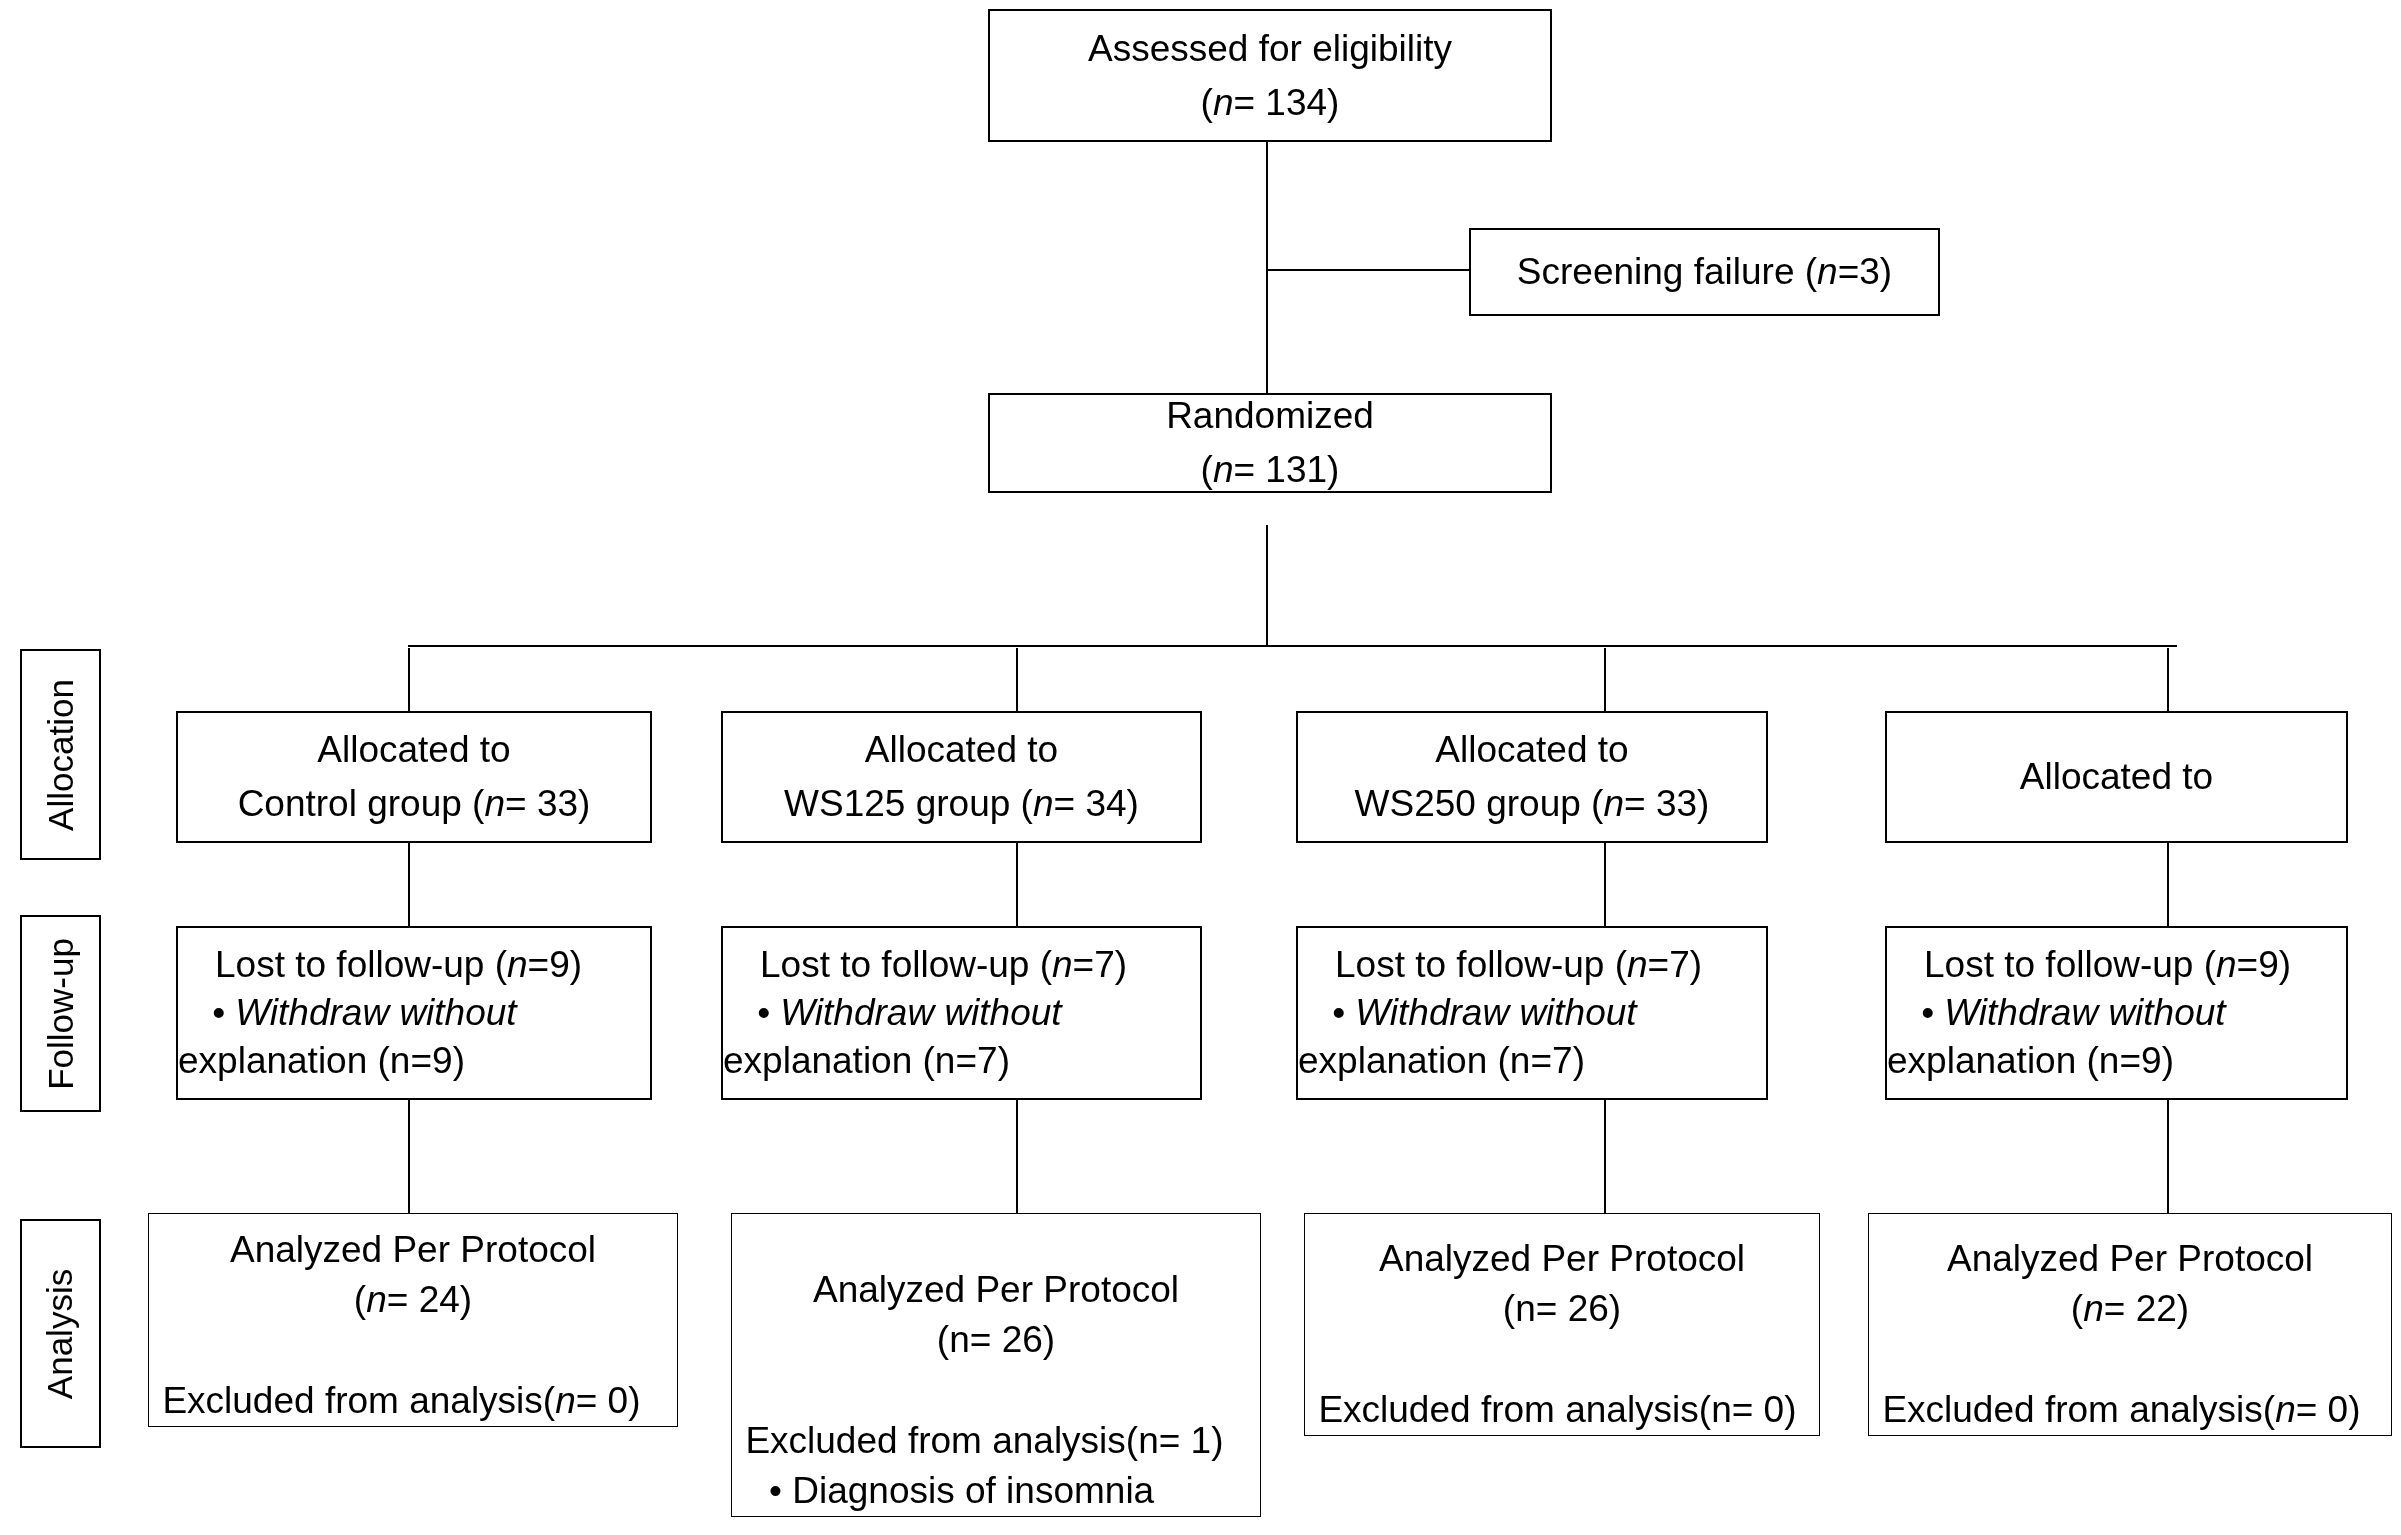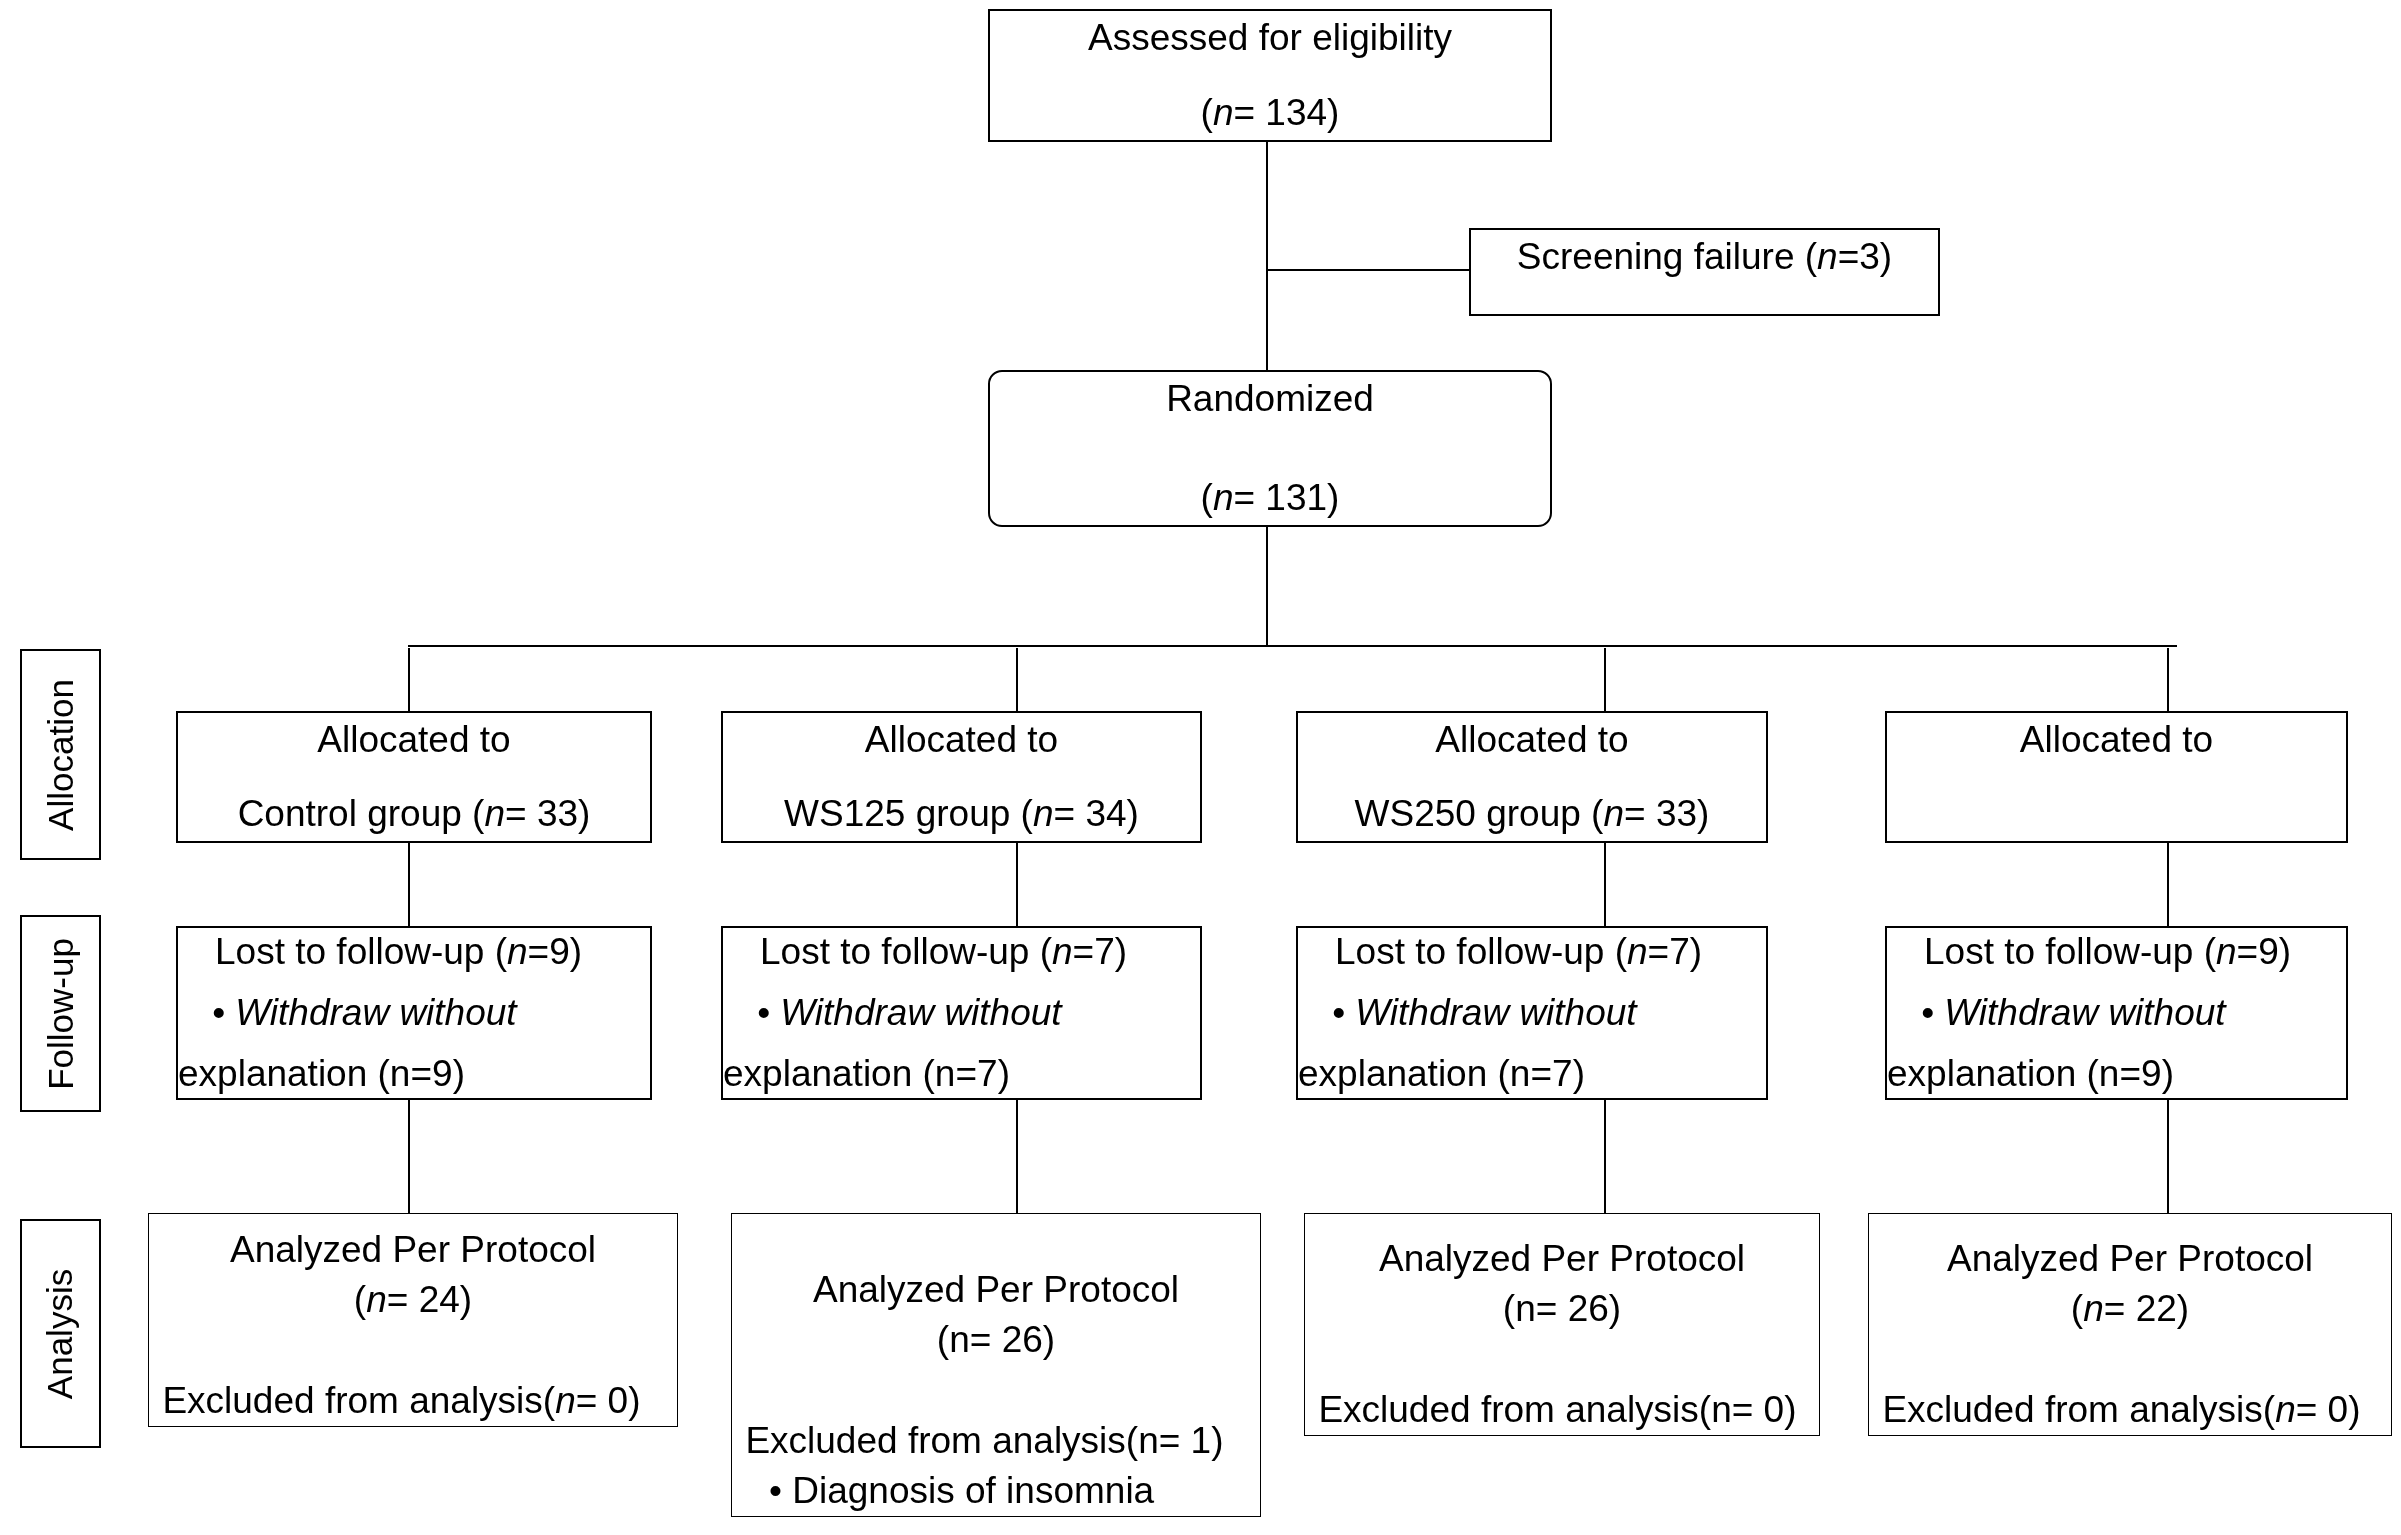--- a/index.html
+++ b/index.html
@@ -2,21 +2,21 @@
 <html style="font-size:9.8px"><head>
 <meta charset="utf-8">
 <style>
   html,body{margin:0;padding:0;background:#ffffff;}
   .canvas{
     position:relative;width:2401px;height:1535px;background:#ffffff;
     font-family:"Liberation Sans","DejaVu Sans",sans-serif;color:#000;
   }
   .box{
     position:absolute;box-sizing:border-box;border:2.4px solid #000;background:#fff;
-    display:flex;flex-direction:column;justify-content:space-between;
+    display:flex;flex-direction:column;justify-content:center;
     font-size:37px;line-height:54px;text-align:center;
   }
   .box .line{width:100%;box-sizing:border-box;}
   .fu{line-height:48px;}
   .an{justify-content:flex-end;padding-top:11px;line-height:50px;border-width:1.8px;}
   .l-left{text-align:left;padding-left:37px;}
   .l-bullet{text-align:left;padding-left:34px;font-style:italic;}
   .l-indent{text-align:left;}
   .l-excl{text-align:left;padding-left:13.4px;}
   .l-bullet2{text-align:left;padding-left:37px;}
@@ -67,21 +67,21 @@
 
   <div class="box" style="left:988px;top:9.2px;width:564px;height:133px;">
       <div class="line"><span>Assessed for eligibility</span></div>
       <div class="line"><span>(</span><span class="it">n</span><span>= 134)</span></div>
     </div>
 
   <div class="box" style="left:1469px;top:228px;width:471px;height:88px;">
       <div class="line"><span>Screening failure (</span><span class="it">n</span><span>=3)</span></div>
     </div>
 
-  <div class="box" style="left:988px;top:370px;width:564px;height:157px;border-radius:14px;">
+  <div class="box" style="left:988px;top:393px;width:564px;height:100px;">
       <div class="line"><span>Randomized</span></div>
       <div class="line"><span>(</span><span class="it">n</span><span>= 131)</span></div>
     </div>
 
   <div class="box" style="left:176px;top:711px;width:476px;height:132px;">
       <div class="line"><span>Allocated to</span></div>
       <div class="line"><span>Control group (</span><span class="it">n</span><span>= 33)</span></div>
     </div>
   <div class="box" style="left:721px;top:711px;width:481px;height:132px;">
       <div class="line"><span>Allocated to</span></div>

